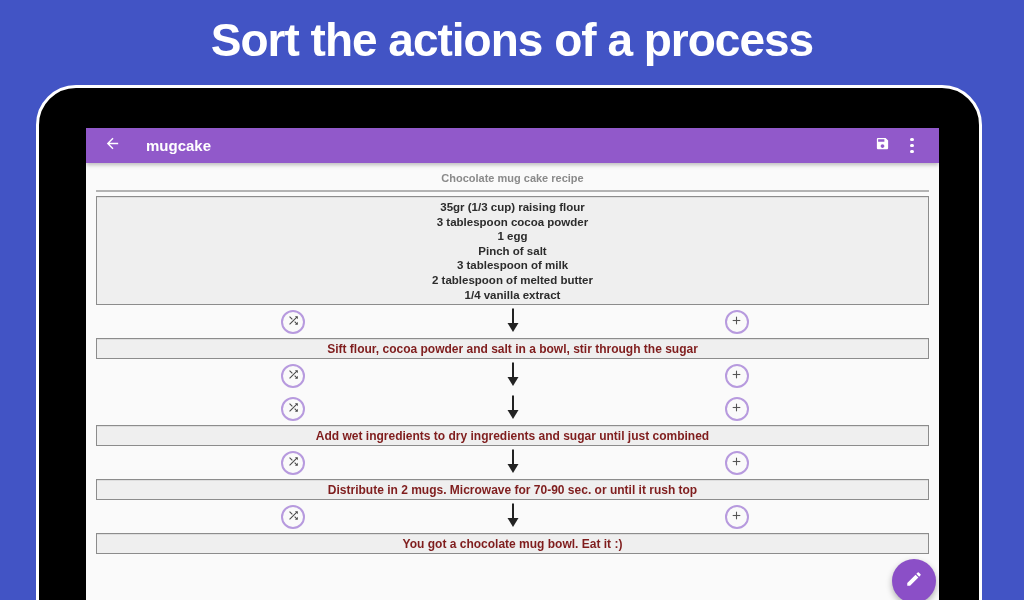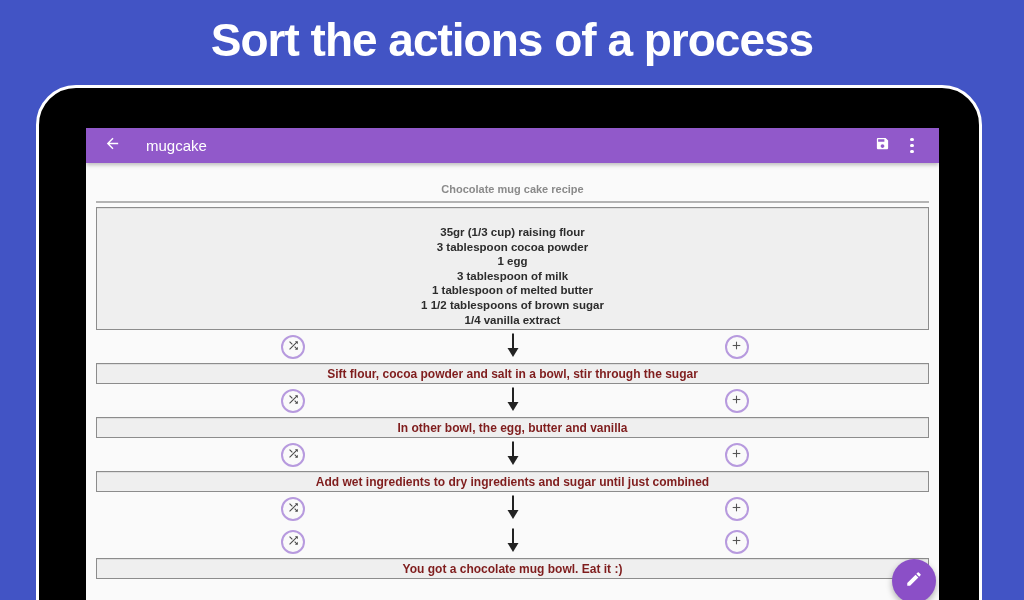--- a/index.html
+++ b/index.html
@@ -25,36 +25,36 @@
     position:absolute; left:47px; top:40px; width:853px; height:472px;
     background:#fafafa; overflow:hidden;
   }
 
   
   .toolbar {
     height:35px; background:#9159ca; display:flex; align-items:center;
     padding:0 12px; box-shadow:0 2px 4px rgba(0,0,0,0.25); position:relative; z-index:5;
   }
   .toolbar .back-btn { width:28px; height:28px; display:flex; align-items:center; justify-content:center; cursor:pointer; }
-  .toolbar .tb-title { color:#fff; font-size:15px; font-weight:400; margin-left:20px; flex:1; }
+  .toolbar .tb-title { color:#fff; font-size:15px; font-weight:700; margin-left:20px; flex:1; }
   .tb-action { width:30px; height:28px; display:flex; align-items:center; justify-content:center; cursor:pointer; }
   .dots { display:flex; flex-direction:column; gap:2.5px; }
   .dots span { width:3.5px; height:3.5px; border-radius:50%; background:#fff; display:block; }
 
   
   .recipe-title {
-    text-align:center; color:#8a8a8a; font-size:11px; font-weight:600; margin-top:20px; line-height:13px;
+    text-align:center; color:#8a8a8a; font-size:11px; font-weight:600; margin-top:9px; line-height:13px;
   }
   .title-divider { height:2px; background:#b3b3b3; margin:5px 10px 0 10px; }
 
   .box {
     margin:0 10px; background:#efefef; border:1px solid #8c8c8c;
     box-shadow:inset 0 1px 0 rgba(0,0,0,0.07);
   }
-  .ingredients-box { margin-top:4px; padding:17px 0 2px 0; }
+  .ingredients-box { margin-top:4px; padding:3px 0 2px 0; }
   .ing-line {
     text-align:center; color:#2c2c2c; font-size:11.5px; font-weight:600; line-height:14.6px;
   }
 
   .flow-row { height:33px; position:relative; }
   .circle-btn {
     position:absolute; top:50%; transform:translate(-50%,-50%);
     width:24px; height:24px; border:2px solid #b79ade; border-radius:50%;
     background:transparent; display:flex; align-items:center; justify-content:center; cursor:pointer;
   }
@@ -109,23 +109,23 @@
       </div>
     </div>
 
     <div class="recipe-title">Chocolate mug cake recipe</div>
     <div class="title-divider"></div>
 
     <div class="box ingredients-box">
       <div class="ing-line">35gr (1/3 cup) raising flour</div>
       <div class="ing-line">3 tablespoon cocoa powder</div>
       <div class="ing-line">1 egg</div>
+      <div class="ing-line">Pinch of salt</div>
       <div class="ing-line">3 tablespoon of milk</div>
-      <div class="ing-line">1 tablespoon of melted butter</div>
-      <div class="ing-line">1 1/2 tablespoons of brown sugar</div>
+      <div class="ing-line">2 tablespoon of melted butter</div>
       <div class="ing-line">1/4 vanilla extract</div>
     </div>
 
     <div class="flow-row">
       <div class="circle-btn shuffle">
           <span><svg width="13" height="13" viewBox="0 0 24 24">
               <path fill="#4a4a4a" d="M10.59 9.17L5.41 4 4 5.41l5.17 5.17 1.42-1.41zM14.5 4l2.04 2.04L4 18.59 5.41 20 17.96 7.46 20 9.5V4h-5.5zm.33 9.41l-1.41 1.41 3.13 3.13L14.5 20H20v-5.5l-2.04 2.04-3.13-3.13z"></path>
             </svg></span>
         </div>
       <span class="down-arrow"><svg width="14" height="25" viewBox="0 0 14 25">
@@ -151,21 +151,20 @@
             <line x1="7" y1="1" x2="7" y2="17" stroke="#222" stroke-width="2"></line>
             <path d="M1.5 15.5 L12.5 15.5 L7 24.5 Z" fill="#222"></path>
           </svg></span>
       <div class="circle-btn add">
           <span><svg width="13" height="13" viewBox="0 0 24 24">
               <path fill="#555" d="M11 5h2v14h-2z"></path>
               <path fill="#555" d="M5 11h14v2H5z"></path>
             </svg></span>
         </div>
     </div>
-    <div class="box step-box">In other bowl, the egg, butter and vanilla</div>
 
     <div class="flow-row">
       <div class="circle-btn shuffle">
           <span><svg width="13" height="13" viewBox="0 0 24 24">
               <path fill="#4a4a4a" d="M10.59 9.17L5.41 4 4 5.41l5.17 5.17 1.42-1.41zM14.5 4l2.04 2.04L4 18.59 5.41 20 17.96 7.46 20 9.5V4h-5.5zm.33 9.41l-1.41 1.41 3.13 3.13L14.5 20H20v-5.5l-2.04 2.04-3.13-3.13z"></path>
             </svg></span>
         </div>
       <span class="down-arrow"><svg width="14" height="25" viewBox="0 0 14 25">
             <line x1="7" y1="1" x2="7" y2="17" stroke="#222" stroke-width="2"></line>
             <path d="M1.5 15.5 L12.5 15.5 L7 24.5 Z" fill="#222"></path>
@@ -189,20 +188,21 @@
             <line x1="7" y1="1" x2="7" y2="17" stroke="#222" stroke-width="2"></line>
             <path d="M1.5 15.5 L12.5 15.5 L7 24.5 Z" fill="#222"></path>
           </svg></span>
       <div class="circle-btn add">
           <span><svg width="13" height="13" viewBox="0 0 24 24">
               <path fill="#555" d="M11 5h2v14h-2z"></path>
               <path fill="#555" d="M5 11h14v2H5z"></path>
             </svg></span>
         </div>
     </div>
+    <div class="box step-box">Distribute in 2 mugs. Microwave for 70-90 sec. or until it rush top</div>
 
     <div class="flow-row">
       <div class="circle-btn shuffle">
           <span><svg width="13" height="13" viewBox="0 0 24 24">
               <path fill="#4a4a4a" d="M10.59 9.17L5.41 4 4 5.41l5.17 5.17 1.42-1.41zM14.5 4l2.04 2.04L4 18.59 5.41 20 17.96 7.46 20 9.5V4h-5.5zm.33 9.41l-1.41 1.41 3.13 3.13L14.5 20H20v-5.5l-2.04 2.04-3.13-3.13z"></path>
             </svg></span>
         </div>
       <span class="down-arrow"><svg width="14" height="25" viewBox="0 0 14 25">
             <line x1="7" y1="1" x2="7" y2="17" stroke="#222" stroke-width="2"></line>
             <path d="M1.5 15.5 L12.5 15.5 L7 24.5 Z" fill="#222"></path>

